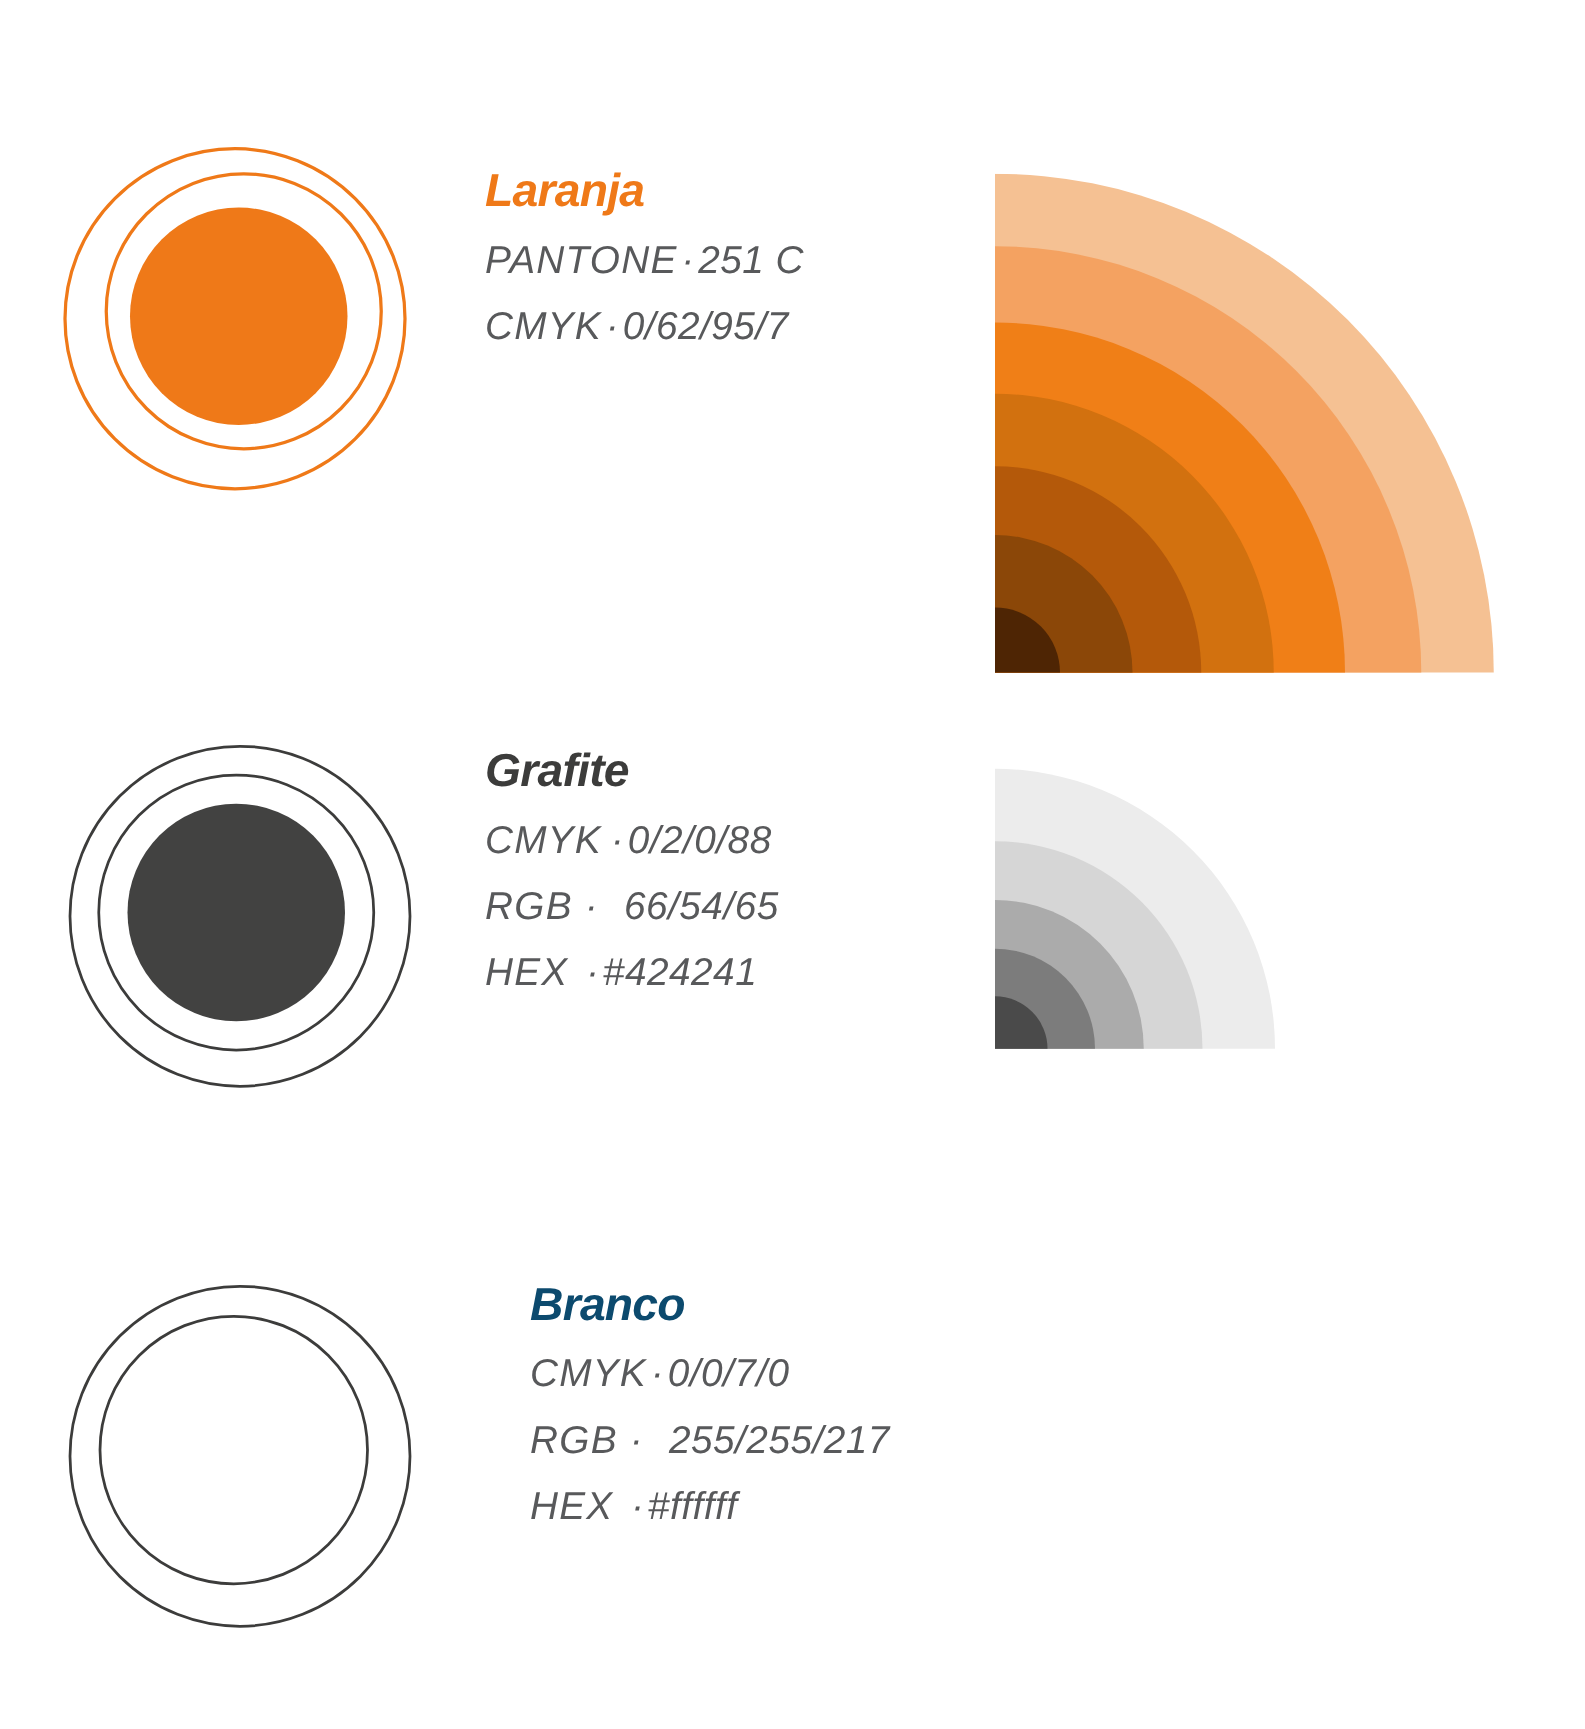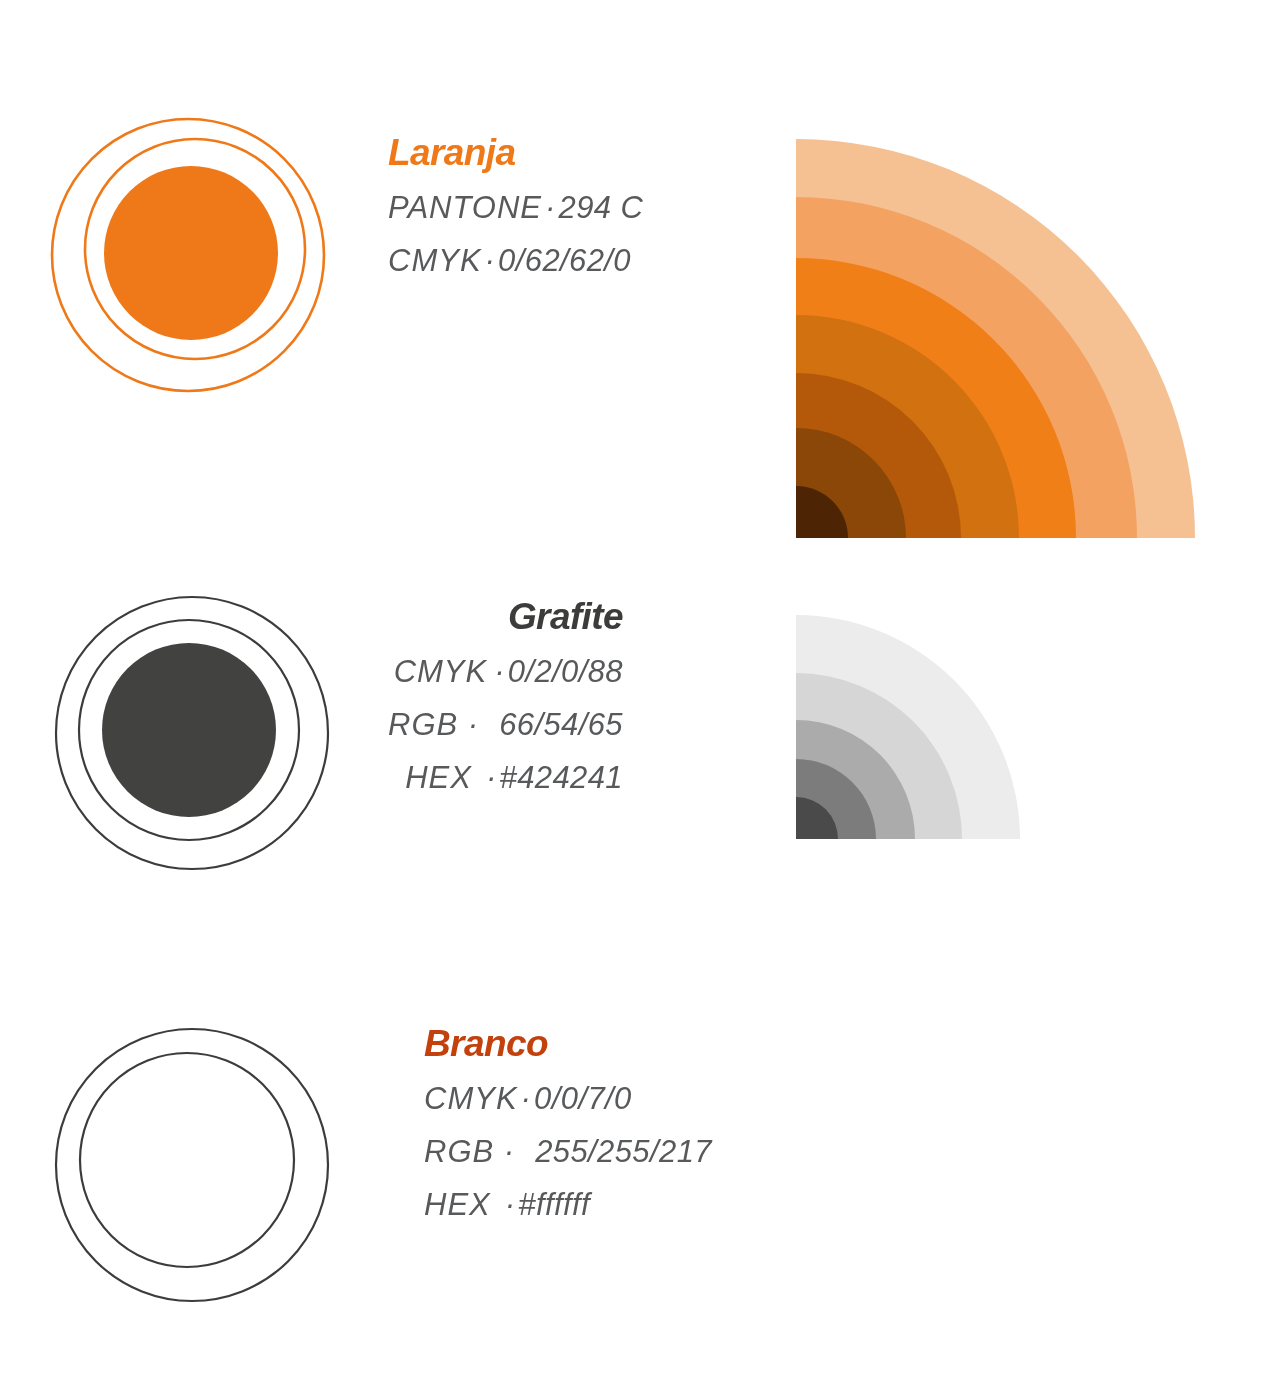--- a/index.html
+++ b/index.html
@@ -23,21 +23,21 @@
     background: #ffffff;
   }
 
   
   .color-row {
     position: absolute;
     left: 0;
     width: 1268px;
   }
   #row-laranja { top: 0;    height: 560px; }
-  #row-grafite { top: 465px; height: 470px; text-align: right; }
+  #row-grafite { top: 465px; height: 470px; }
   #row-branco  { top: 930px; height: 453px; }
 
   
   .badge {
     position: absolute;
     left: 48px;
     top: 0;
     width: 290px;
     height: 260px;
   }
@@ -87,24 +87,24 @@
       <svg width="290" height="260" viewBox="0 0 290 260" aria-hidden="true">
         <circle cx="140" cy="127" r="136" fill="none" stroke="#ef7918" stroke-width="2.6"></circle>
         <circle cx="147" cy="121" r="110" fill="none" stroke="#ef7918" stroke-width="2.6"></circle>
         <circle cx="143" cy="125" r="87" fill="#ef7918"></circle>
       </svg>
     </div>
 
     <div class="swatch-text" style="left:388px; top:134px;">
       <div class="swatch-name" style="color:#ef7918;">Laranja</div>
       <div class="spec-line">
-        <span class="spec-key">PANTONE</span><span class="spec-sep">·</span><span class="spec-val">294 C</span>
+        <span class="spec-key">PANTONE</span><span class="spec-sep">·</span><span class="spec-val">251 C</span>
       </div>
       <div class="spec-line">
-        <span class="spec-key">CMYK</span><span class="spec-sep">·</span><span class="spec-val">0/62/62/0</span>
+        <span class="spec-key">CMYK</span><span class="spec-sep">·</span><span class="spec-val">0/62/95/7</span>
       </div>
     </div>
 
     <div class="fan" style="left:796px; top:139px;">
       <svg width="404" height="400" viewBox="0 0 404 400" aria-hidden="true">
         <g transform="translate(0,399)">
           <path d="M0,0 L399,0 A399,399 0 0 0 0,-399 Z" fill="#f5c193"></path>
           <path d="M0,0 L341,0 A341,341 0 0 0 0,-341 Z" fill="#f4a261"></path>
           <path d="M0,0 L280,0 A280,280 0 0 0 0,-280 Z" fill="#f07f17"></path>
           <path d="M0,0 L223,0 A223,223 0 0 0 0,-223 Z" fill="#d2710f"></path>
@@ -155,21 +155,21 @@
   <section class="color-row" id="row-branco">
 
     <div class="badge" style="top:97px;">
       <svg width="290" height="290" viewBox="0 0 290 290" aria-hidden="true">
         <circle cx="144" cy="138" r="136" fill="#ffffff" stroke="#3c3c3b" stroke-width="2.2"></circle>
         <circle cx="139" cy="133" r="107" fill="#ffffff" stroke="#3c3c3b" stroke-width="2.2"></circle>
       </svg>
     </div>
 
     <div class="swatch-text" style="left:424px; top:95px;">
-      <div class="swatch-name" style="color:#c2410c;">Branco</div>
+      <div class="swatch-name" style="color:#0c4a6e;">Branco</div>
       <div class="spec-line">
         <span class="spec-key">CMYK</span><span class="spec-sep">·</span><span class="spec-val">0/0/7/0</span>
       </div>
       <div class="spec-line">
         <span class="spec-key">RGB ·</span><span class="spec-sep"></span><span class="spec-val" style="padding-left:14px;">255/255/217</span>
       </div>
       <div class="spec-line">
         <span class="spec-key">HEX</span><span class="spec-sep" style="padding-left:14px;">·</span><span class="spec-val">#ffffff</span>
       </div>
     </div>

